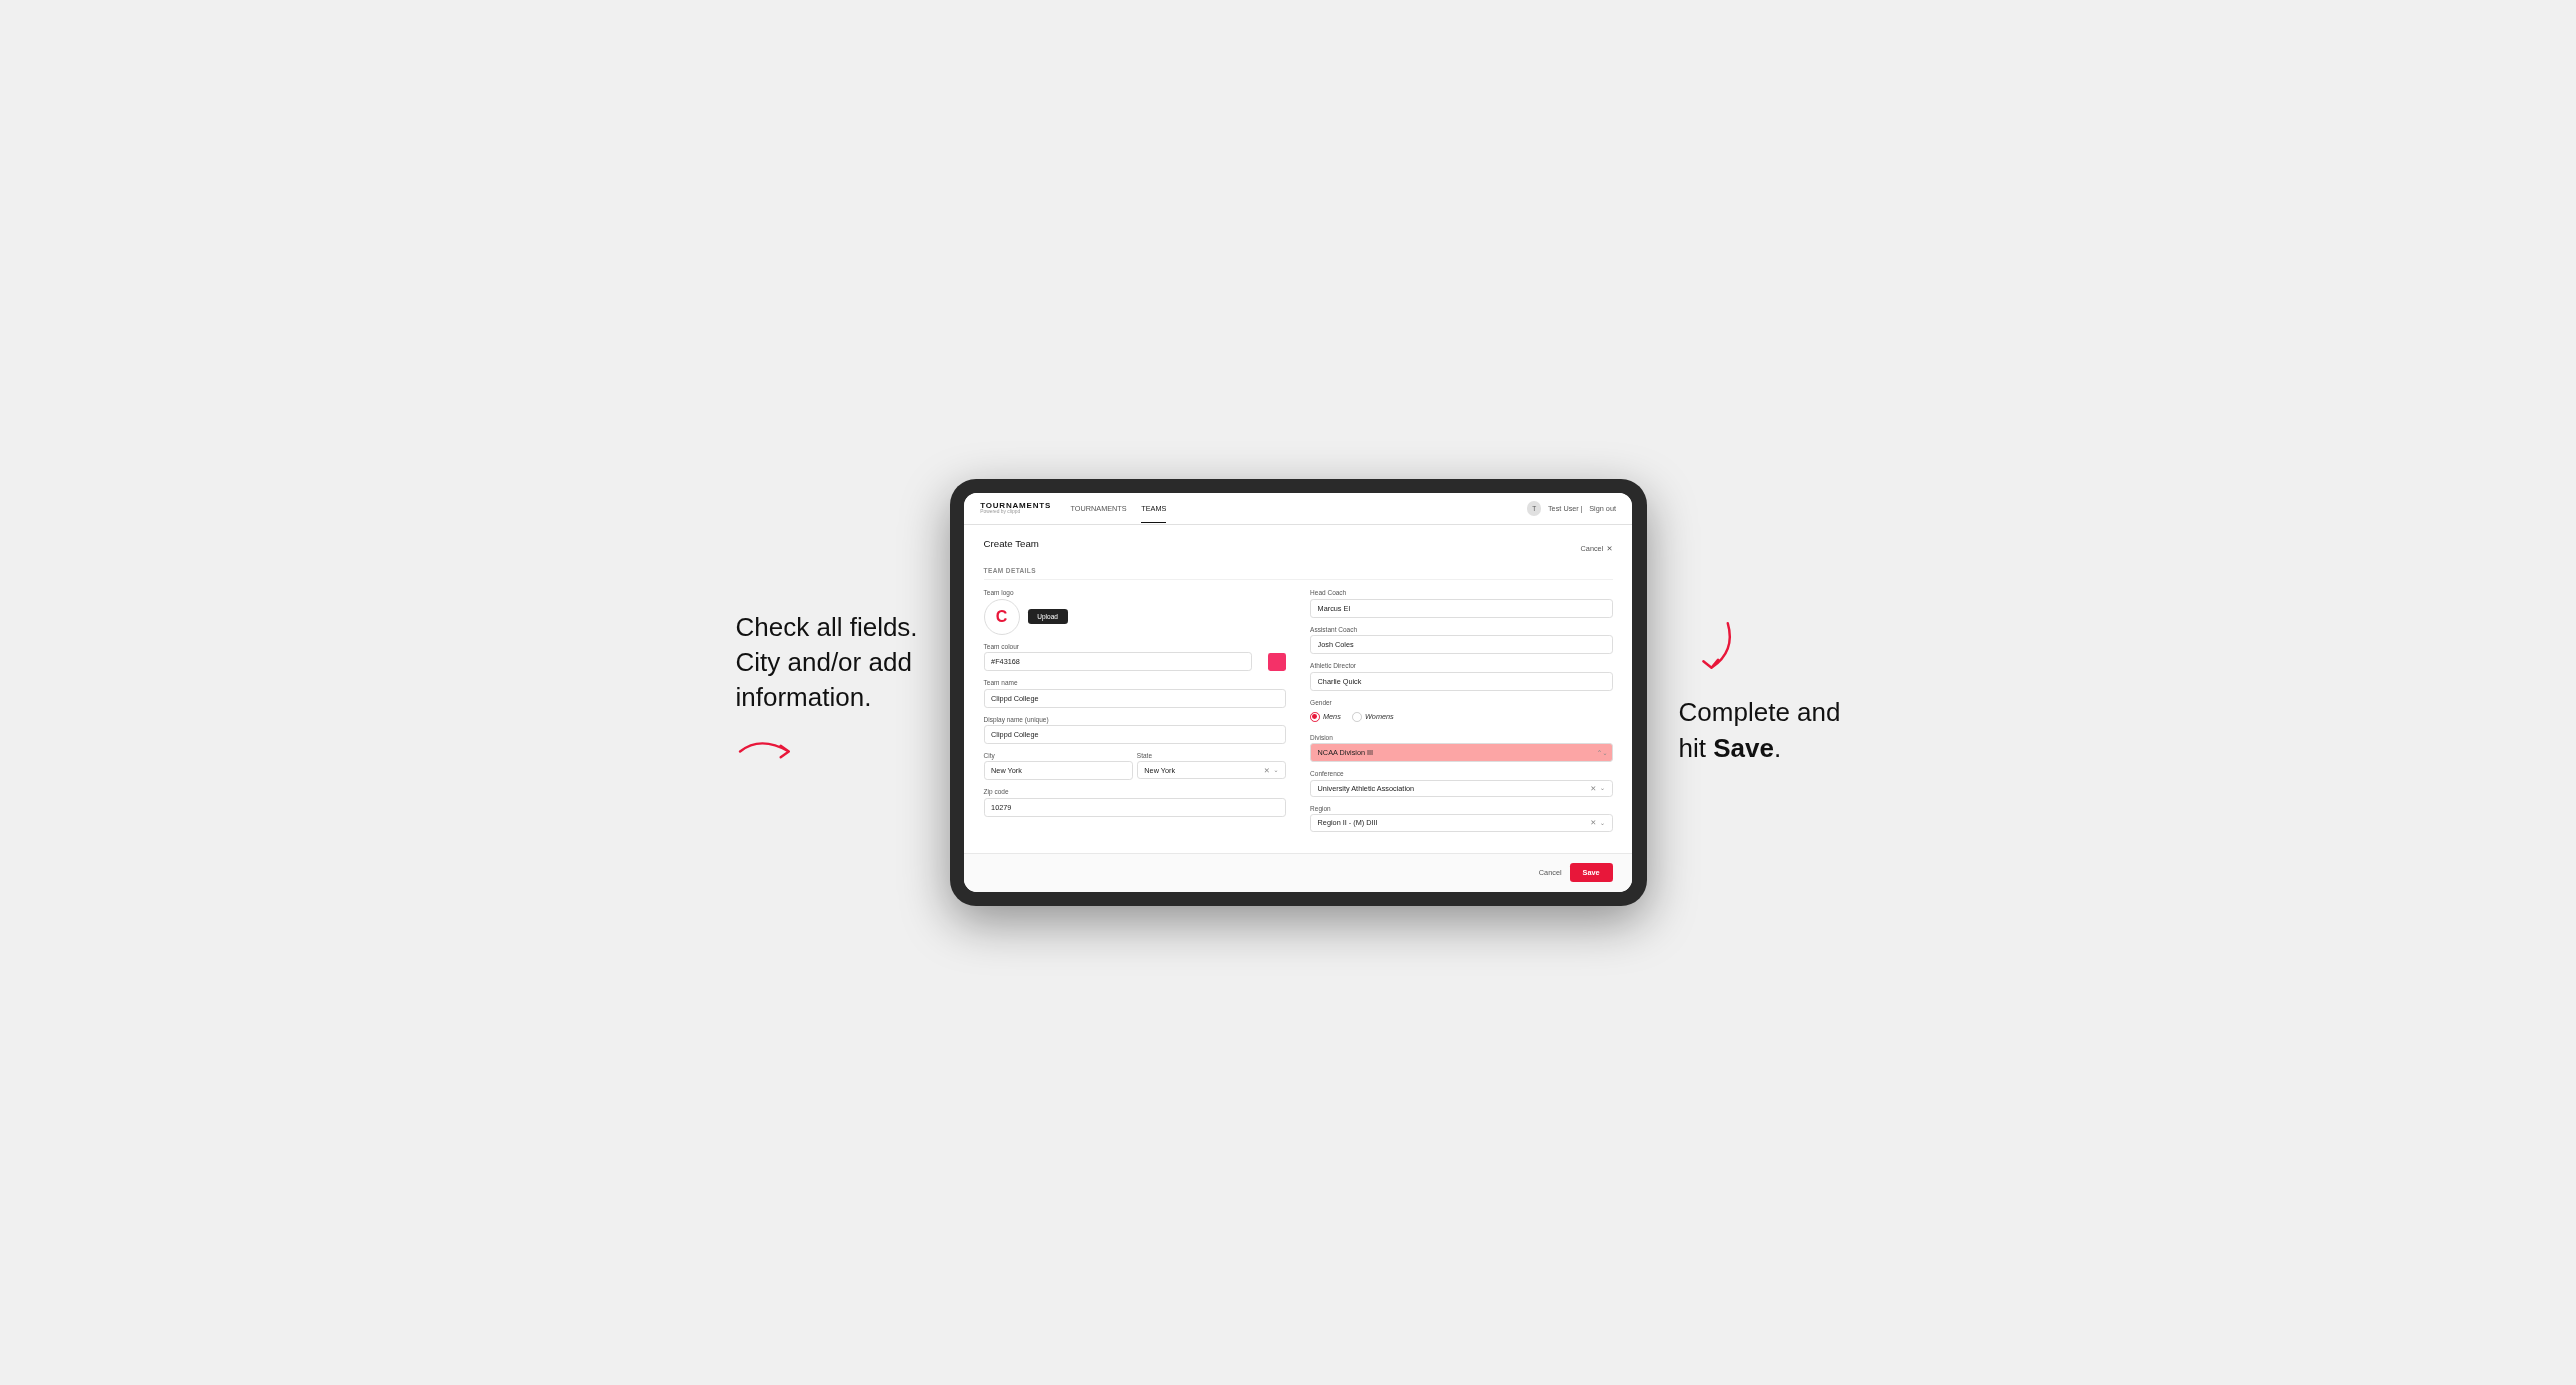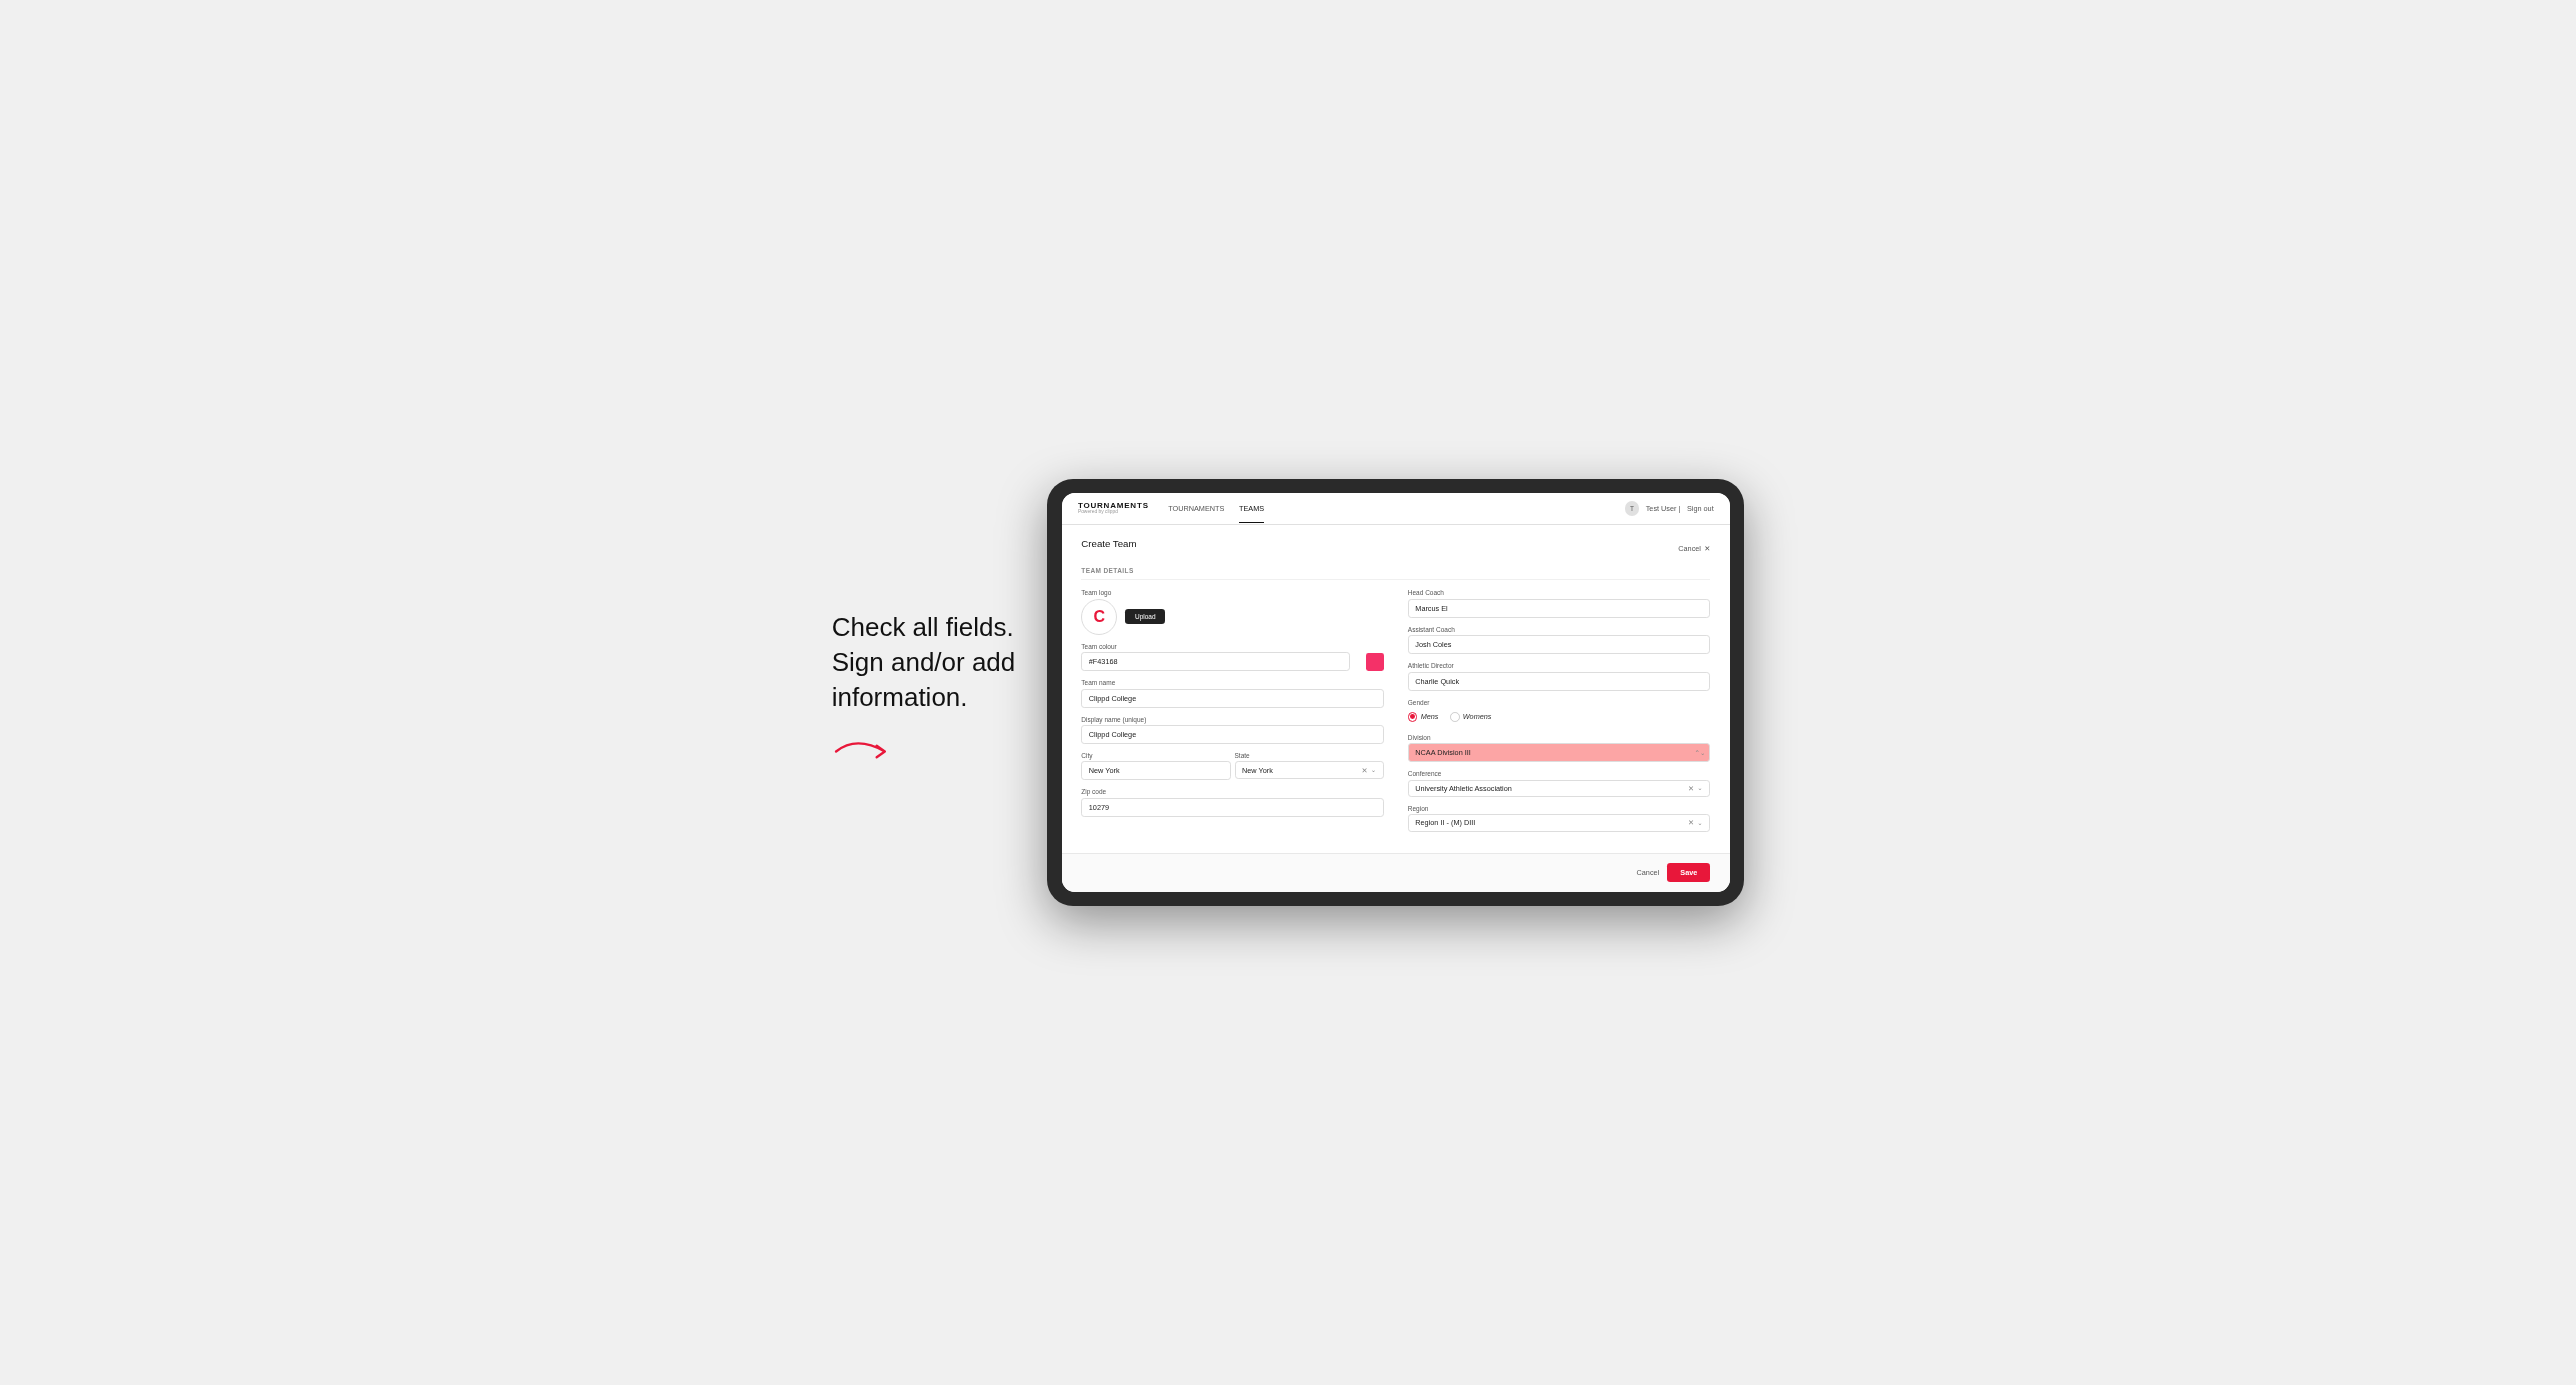--- a/index.html
+++ b/index.html
@@ -377,21 +377,21 @@
   </style>
 </head>
 <body>
 
 <div class="page-wrapper">
 
   <div class="left-section">
     <div>
       <div style="font-size:2rem; line-height:1.35; color:#111;">
         <span>Check all fields.</span><br>
-        <span>Sign and/or add</span><br>
+        <span>City and/or add</span><br>
         <span>information.</span>
       </div>
     </div>
 
     <div>
       <svg width="65" height="41" viewBox="0 0 80 50">
         <path d="M5,25 Q30,5 65,25 L55,18 M65,25 L55,32" stroke="#e8173a" stroke-width="3" fill="none" stroke-linecap="round" stroke-linejoin="round"></path>
       </svg>
     </div>
   </div>
@@ -549,15 +549,29 @@
       </div>
 
       <div class="form-footer">
         <button class="footer-cancel-btn">Cancel</button>
         <button class="footer-save-btn">Save</button>
       </div>
 
     </div>
   </div>
 
+  <div class="right-section">
+
+    <div>
+      <svg width="65" height="57" viewBox="0 0 80 70">
+        <path d="M60,5 Q70,40 40,60 L48,50 M40,60 L30,52" stroke="#e8173a" stroke-width="3" fill="none" stroke-linecap="round" stroke-linejoin="round"></path>
+      </svg>
+    </div>
+    <div style="font-size:2rem; line-height:1.35; color:#111;">
+      <span>Complete and</span><br>
+      <span>
+        <span>hit </span><strong>Save</strong><span>.</span>
+      </span>
+    </div>
+  </div>
 
 </div>
 
 
 </body></html>

